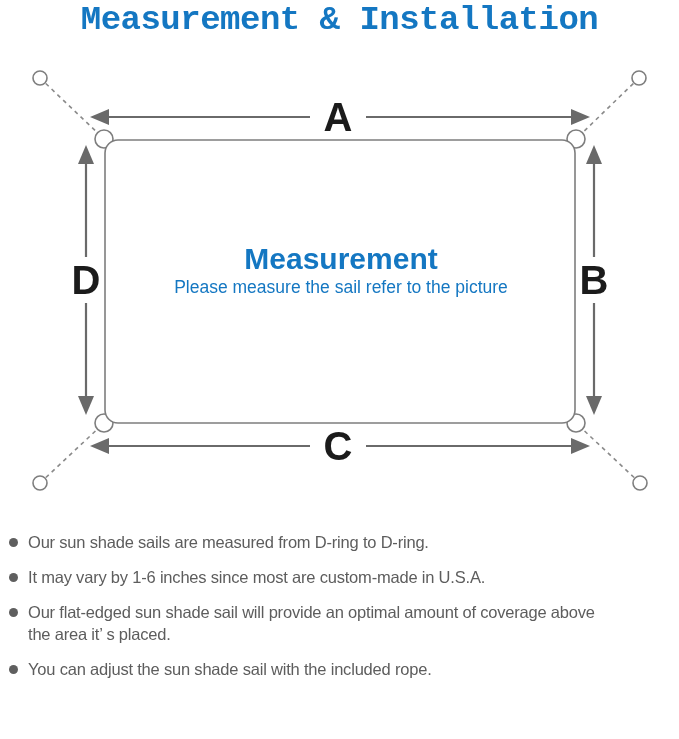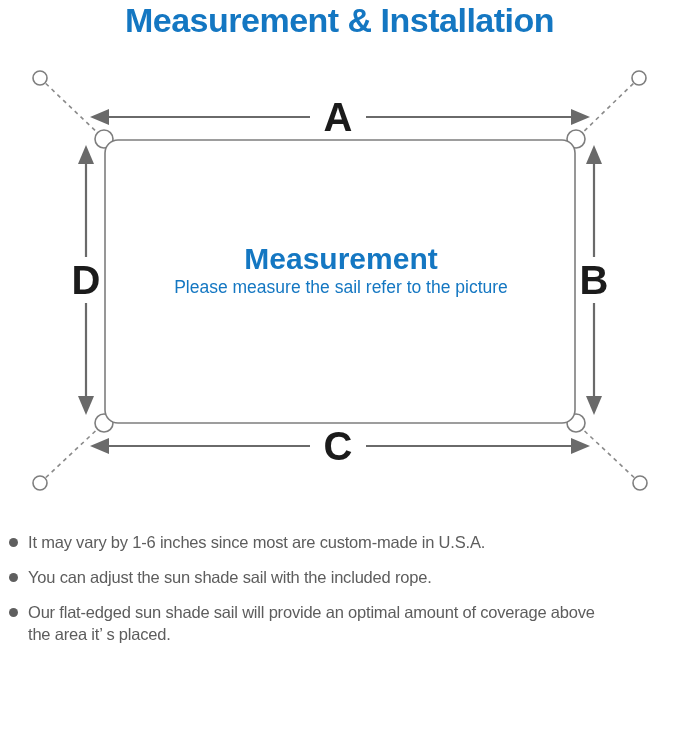--- a/index.html
+++ b/index.html
@@ -15,20 +15,21 @@
     position: absolute;
     top: 1px;
     left: 0;
     width: 100%;
     margin: 0;
     text-align: center;
     font-size: 34px;
     font-weight: bold;
     color: #1477c2;
     letter-spacing: -0.5px;
+    font-family: Liberation Mono, monospace;
   }
   .diagram {
     position: absolute;
     top: 55px;
     left: 0;
     width: 679px;
     height: 460px;
   }
   .diagram svg { display: block; }
 
@@ -131,26 +132,30 @@
       <text class="edge-label" x="86" y="239">D</text>
 
       <text class="center-title" x="341" y="214">Measurement</text>
       <text class="center-sub" x="341" y="238">Please measure the sail refer to the picture</text>
     </svg>
   </div>
 
   <ul class="notes">
     <li class="note">
       <span class="dot"></span>
-      <span class="note-text">It may vary by 1-6 inches since most are custom-made in U.S.A.</span>
+      <span class="note-text">Our sun shade sails are measured from D-ring to D-ring.</span>
     </li>
     <li class="note">
       <span class="dot"></span>
-      <span class="note-text">You can adjust the sun shade sail with the included rope.</span>
+      <span class="note-text">It may vary by 1-6 inches since most are custom-made in U.S.A.</span>
     </li>
     <li class="note">
       <span class="dot"></span>
       <span class="note-text">Our flat-edged sun shade sail will provide an optimal amount of coverage above
 the area it’ s placed.</span>
     </li>
+    <li class="note">
+      <span class="dot"></span>
+      <span class="note-text">You can adjust the sun shade sail with the included rope.</span>
+    </li>
   </ul>
 
 </div>
 
 </body></html>

